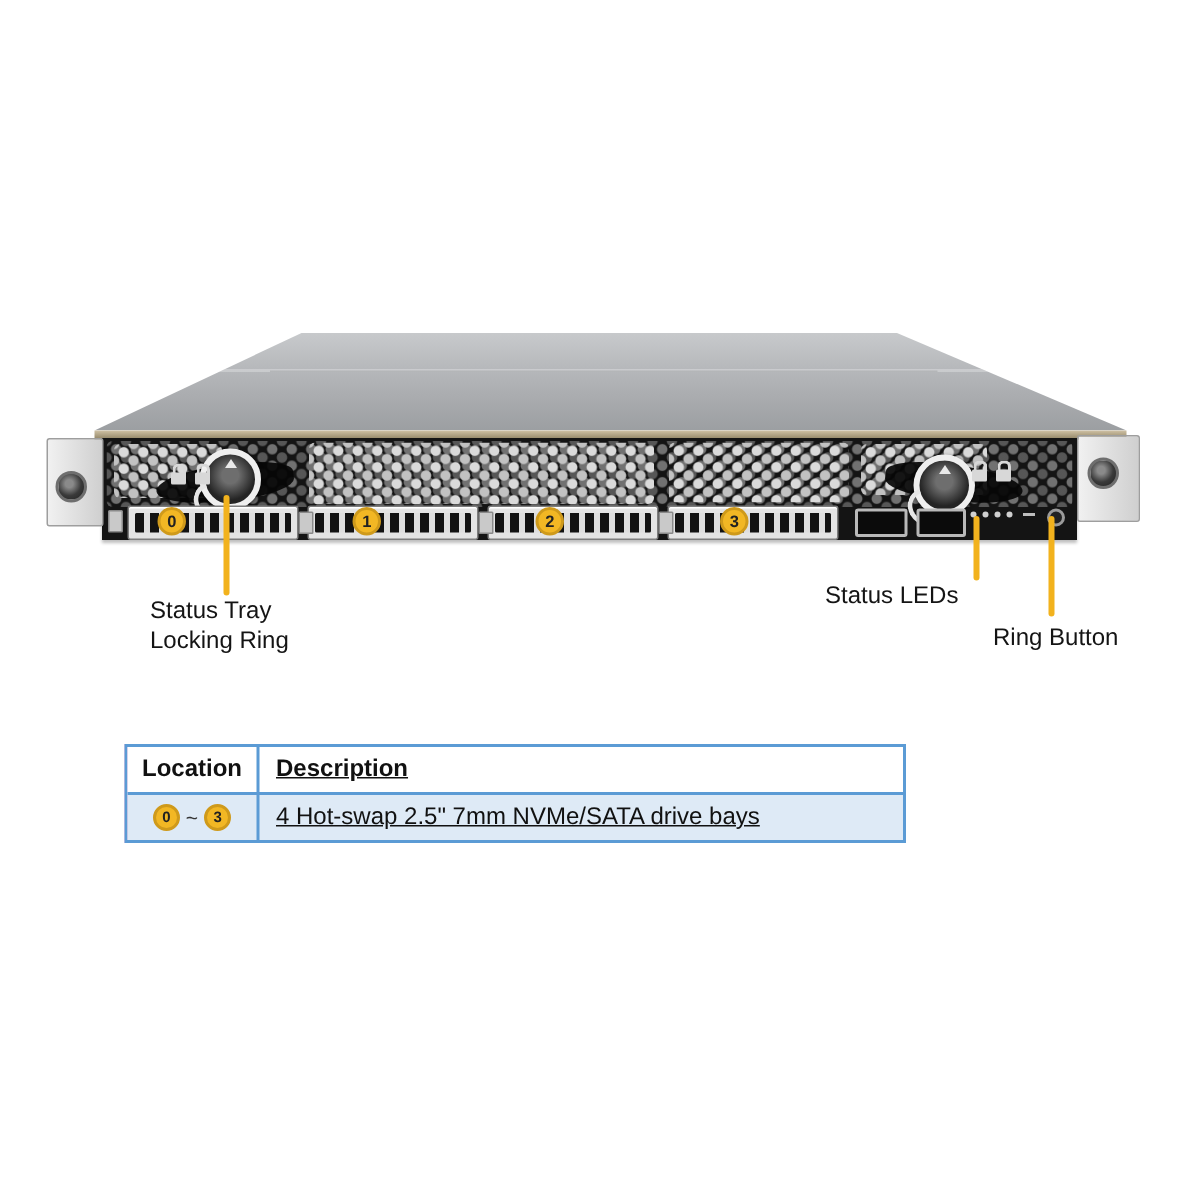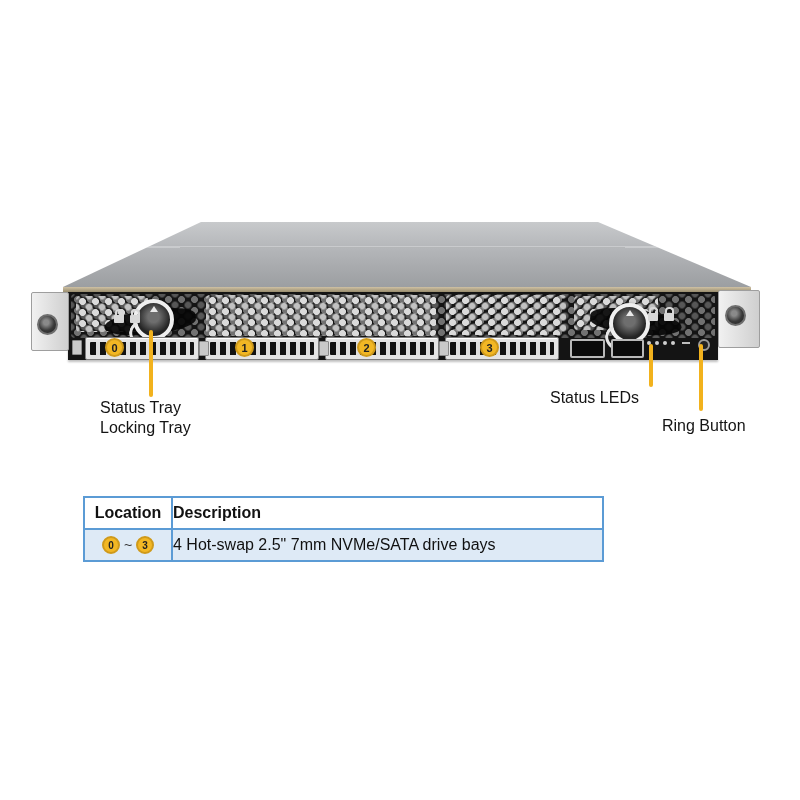--- a/index.html
+++ b/index.html
@@ -67,21 +67,21 @@
   .callout-line{width:4px;background:#f2b21d;border-radius:2px;}
   .callout-label{font-size:16px;line-height:20px;color:#141414;white-space:nowrap;}
 
   
   .spec-table{left:83px;top:496px;width:517px;border:2px solid #5b9bd5;background:#f9a8d4;}
   .tr{display:flex;align-items:center;height:30px;}
   .tr.head{border-bottom:2px solid #5b9bd5;background:#ffffff;font-weight:bold;font-size:16px;}
   .tr.data{background:#deeaf6;font-size:16px;}
   .td-loc{width:88px;height:100%;border-right:2px solid #5b9bd5;display:flex;
           align-items:center;justify-content:center;gap:4px;box-sizing:border-box;}
-  .td-desc{flex:1;}
+  .td-desc{flex:1;padding-left:11px;text-decoration:underline;}
   .tbl-badge{width:18px;height:18px;border-radius:50%;background:#f2b724;border:2px solid #cf9a1b;
        color:#222;font-size:10px;font-weight:bold;display:flex;align-items:center;justify-content:center;
        box-sizing:border-box;}
   .tilde{font-size:14px;color:#333;}
 </style>
 </head>
 <body>
 
 <div class="stage">
 
@@ -149,21 +149,21 @@
     <div class="abs led-dash" style="left:682px;top:342px;"></div>
     <div class="abs pwr-btn" style="left:698px;top:339px;"></div>
   </div>
 
   <div class="abs callout-line" style="left:149px;top:330px;height:67px;"></div>
   <div class="abs callout-line" style="left:649px;top:344px;height:43px;"></div>
   <div class="abs callout-line" style="left:699px;top:344px;height:67px;"></div>
 
   <div class="abs callout-label" style="left:100px;top:398px;">
     <div>Status Tray</div>
-    <div>Locking Tray</div>
+    <div>Locking Ring</div>
   </div>
   <div class="abs callout-label" style="left:550px;top:388px;">Status LEDs</div>
   <div class="abs callout-label" style="left:662px;top:416px;">Ring Button</div>
 
   <div class="abs spec-table">
     <div class="tr head">
       <div class="td-loc">Location</div>
       <div class="td-desc">Description</div>
     </div>
     <div class="tr data">

